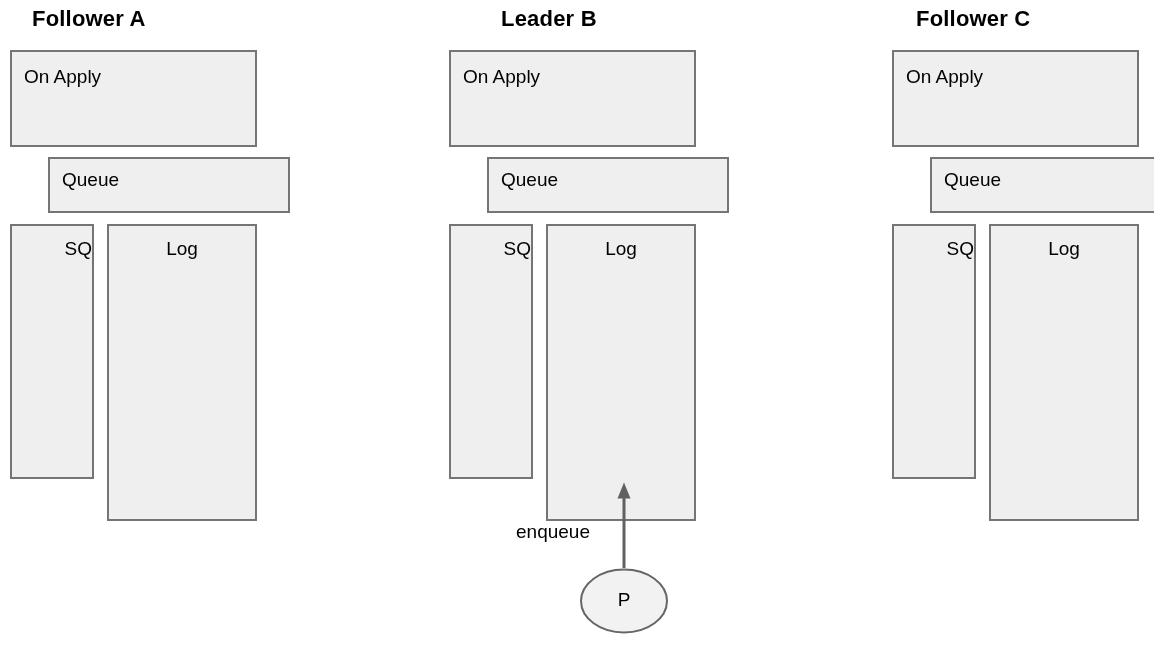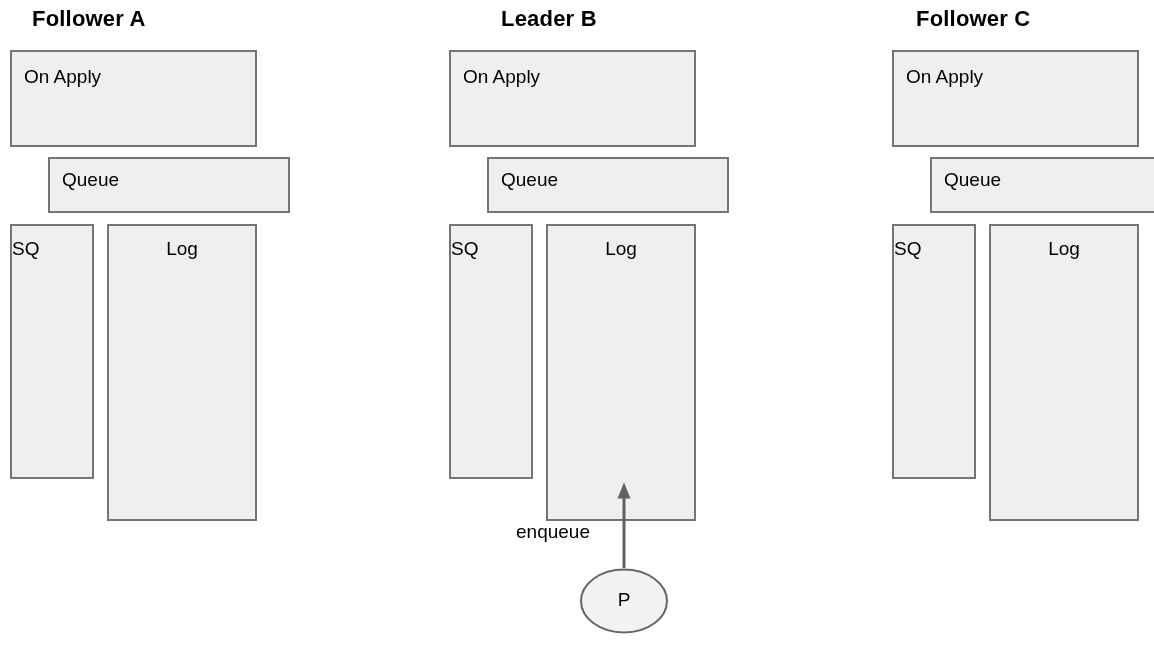--- a/index.html
+++ b/index.html
@@ -19,21 +19,21 @@
   .title-a { left: 22px; }
   .title-b { left: 52px; }
   .title-c { left: 24px; }
   .box {
     position: absolute; box-sizing: border-box;
     background: #efefef; border: 2px solid #757575;
     font-size: 19px; line-height: 22px;
   }
   .on-apply { top: 50px; left: 0; width: 247px; height: 97px; padding: 14px 0 16px 12px; }
   .queue    { top: 157px; left: 0; width: 242px; height: 56px; padding: 10px 0 0 12px; margin-left: 38px; }
-  .sq  { top: 224px; left: 0;    width: 84px;  height: 255px; text-align: left; padding-top: 12px; }
+  .sq  { top: 224px; left: 0;    width: 84px;  height: 255px; text-align: right; padding-top: 12px; }
   .log { top: 224px; left: 97px; width: 150px; height: 297px; text-align: center; padding-top: 12px; }
   .log-entry {
     position: absolute; left: 10px; bottom: 6px; width: 133px; height: 32px;
     box-sizing: border-box; background: #f7f7f7;
     border: 2px dashed #4f4f4f; border-radius: 3px;
     box-shadow: 0 0 4px 3px rgba(110, 224, 110, 0.85);
     font-size: 19px; line-height: 27px; text-align: center;
   }
   .overlay { position: absolute; left: 0; top: 0; pointer-events: none; }
   .float-label { position: absolute; font-size: 19px; line-height: 22px; }

